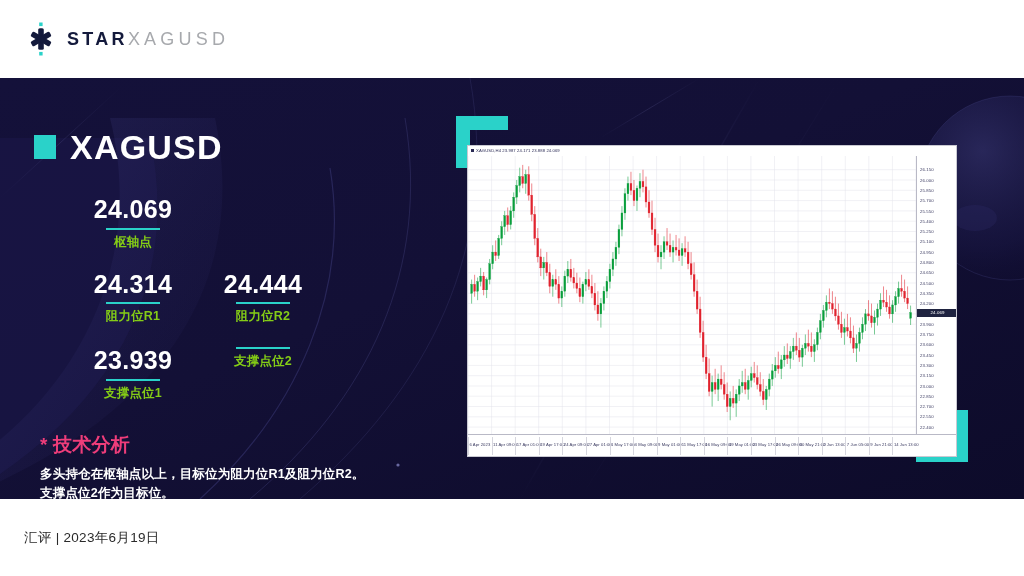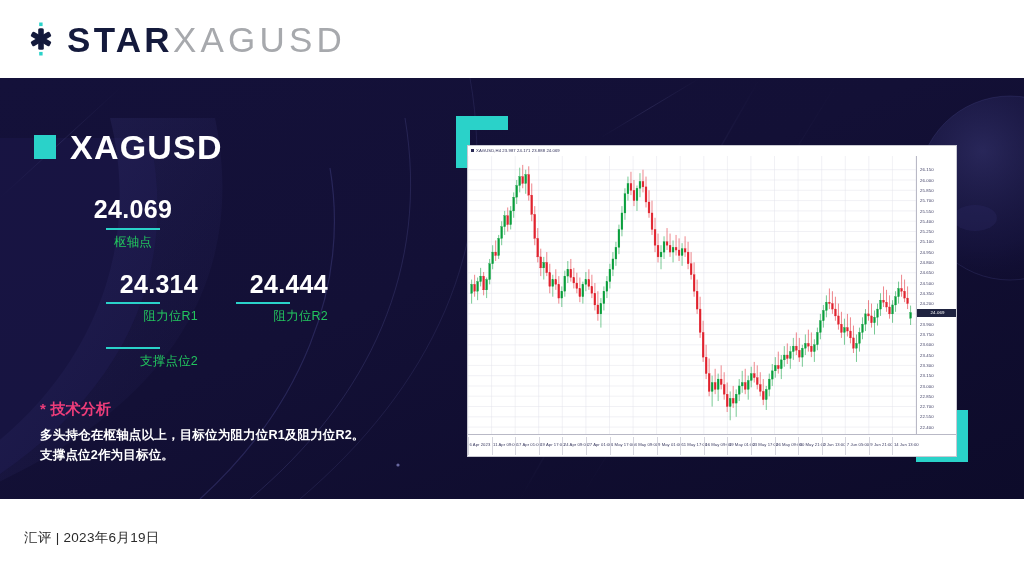--- a/index.html
+++ b/index.html
@@ -27,21 +27,21 @@
     display: flex; align-items: center; gap: 9px;
     margin-left: 24px;
   }
   .logo-mark {
     position: relative;
     width: 34px; height: 34px;
     flex: 0 0 34px;
   }
   .logo-mark svg { display: block; }
   .logo-text {
-    font-size: 35px; font-weight: 700;
+    font-size: 18px; font-weight: 700;
     letter-spacing: 3.3px;
     display: flex; align-items: flex-start;
     line-height: 1;
   }
   .logo-star { color: #141a3c; }
   .logo-trader { color: #a7a9ad; font-weight: 400; letter-spacing: 4.2px; }
 
   
   .panel {
     position: absolute; left: 0; top: 78px;
@@ -86,44 +86,44 @@
     letter-spacing: 0.3px;
     line-height: 1.1;
     padding-bottom: 4px;
   }
   .stat-rule {
     width: 54px; height: 2px;
     background: #2ad2c9;
     margin: 0 auto 4px auto;
   }
   .stat-label {
-    color: #22c55e;
-    font-size: 12.5px; font-weight: 400;
+    color: #84cc16;
+    font-size: 12.5px; font-weight: 700;
     letter-spacing: 0.2px;
   }
 
   .stat-grid {
     margin-top: 20px;
     margin-left: 34px;
     display: grid;
     grid-template-columns: 130px 130px;
     gap: 22px 0px;
     width: 270px;
   }
-  .stat-cell { text-align: right; }
+  .stat-cell { text-align: center; }
 
   
   .analysis {
     margin-top: 30px;
     margin-left: 6px;
     width: 380px;
   }
   .analysis-head {
     color: #ef3d7a;
-    font-size: 15px; font-weight: 700;
+    font-size: 19px; font-weight: 700;
     letter-spacing: 0.2px;
     margin-bottom: 7px;
   }
   .analysis-body {
     color: #ffffff;
     font-size: 12.6px; font-weight: 700;
     line-height: 1.55;
     letter-spacing: 0.1px;
   }
 
@@ -310,20 +310,25 @@
       <div class="stat-grid">
         <div class="stat-cell">
           <div class="stat-value">24.314</div>
           <div class="stat-rule"></div>
           <div class="stat-label">阻力位R1</div>
         </div>
         <div class="stat-cell">
           <div class="stat-value">24.444</div>
           <div class="stat-rule"></div>
           <div class="stat-label">阻力位R2</div>
+        </div>
+        <div class="stat-cell">
+          <div class="stat-value">23.939</div>
+          <div class="stat-rule"></div>
+          <div class="stat-label">支撑点位1</div>
         </div>
         <div class="stat-cell">
           <div class="stat-rule"></div>
           <div class="stat-label">支撑点位2</div>
         </div>
       </div>
 
       <div class="analysis">
         <div class="analysis-head">* 技术分析</div>
         <div class="analysis-body">

